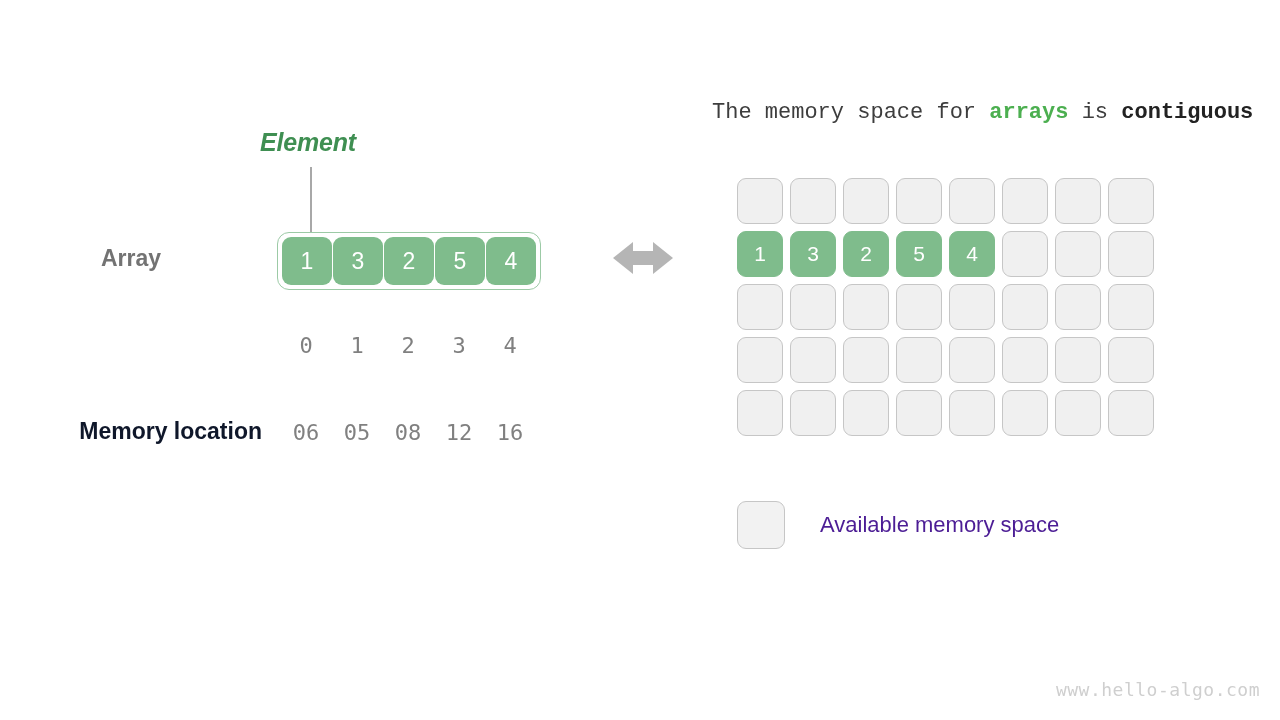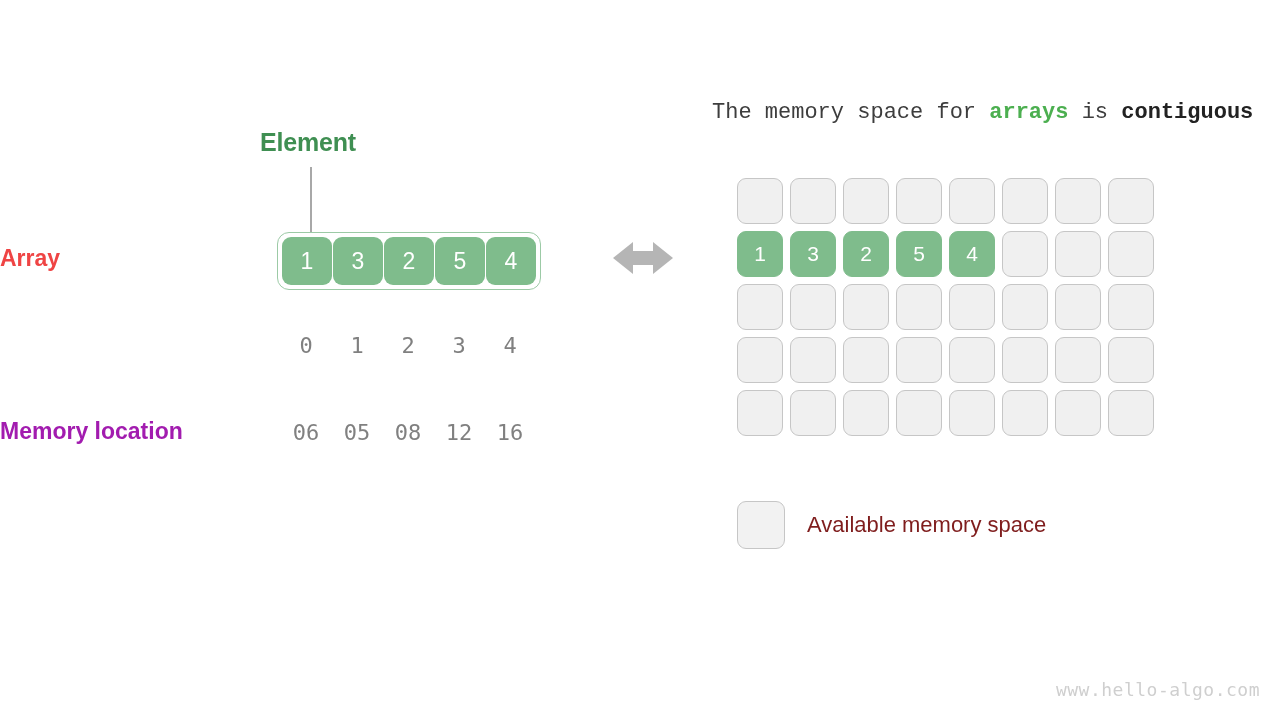--- a/index.html
+++ b/index.html
@@ -21,59 +21,60 @@
 
   #element-label {
     position: absolute;
     left: 260px;
     top: 128px;
     font-size: 25px;
     font-weight: bold;
     color: #3f8f52;
     letter-spacing: -0.2px;
     white-space: nowrap;
+    font-style: italic;
   }
   #element-connector {
     position: absolute;
     left: 310px;
     top: 167px;
     width: 1.6px;
     height: 70px;
     background: #a8a8a8;
   }
 
   #array-row-label {
     position: absolute;
     left: 0px;
     top: 245px;
     width: 262px;
-    text-align: left;
+    text-align: center;
     font-size: 23px;
     font-weight: bold;
-    color: #ef4444;
+    color: #737373;
   }
   #index-row-label {
     position: absolute;
     left: 0px;
     top: 331px;
     width: 262px;
     text-align: right;
     font-size: 23px;
     font-weight: bold;
     color: #808080;
   }
   #memloc-row-label {
     position: absolute;
     left: 0px;
     top: 418px;
     width: 262px;
-    text-align: left;
+    text-align: right;
     font-size: 23px;
     font-weight: bold;
-    color: #a21caf;
+    color: #0f172a;
   }
 
   
   #array-box {
     position: absolute;
     left: 277px;
     top: 232px;
     padding: 4px 4px;
     border: 1.6px solid #9ccaa6;
     border-radius: 12px;
@@ -180,23 +181,23 @@
     flex: 0 0 auto;
   }
   .legend-swatch.free {
     background: #f2f2f2;
     border: 1.6px solid #c6c6c6;
   }
   .legend-swatch.used {
     background: #7fbc8c;
   }
   .legend-text {
-    margin-left: 22px;
+    margin-left: 35px;
     font-size: 22px;
-    color: #7f1d1d;
+    color: #4c1d95;
     white-space: nowrap;
   }
 
   
   #watermark {
     position: absolute;
     right: 20px;
     bottom: 20px;
     font-family: "DejaVu Sans Mono", "Liberation Mono", monospace;
     font-size: 18px;

